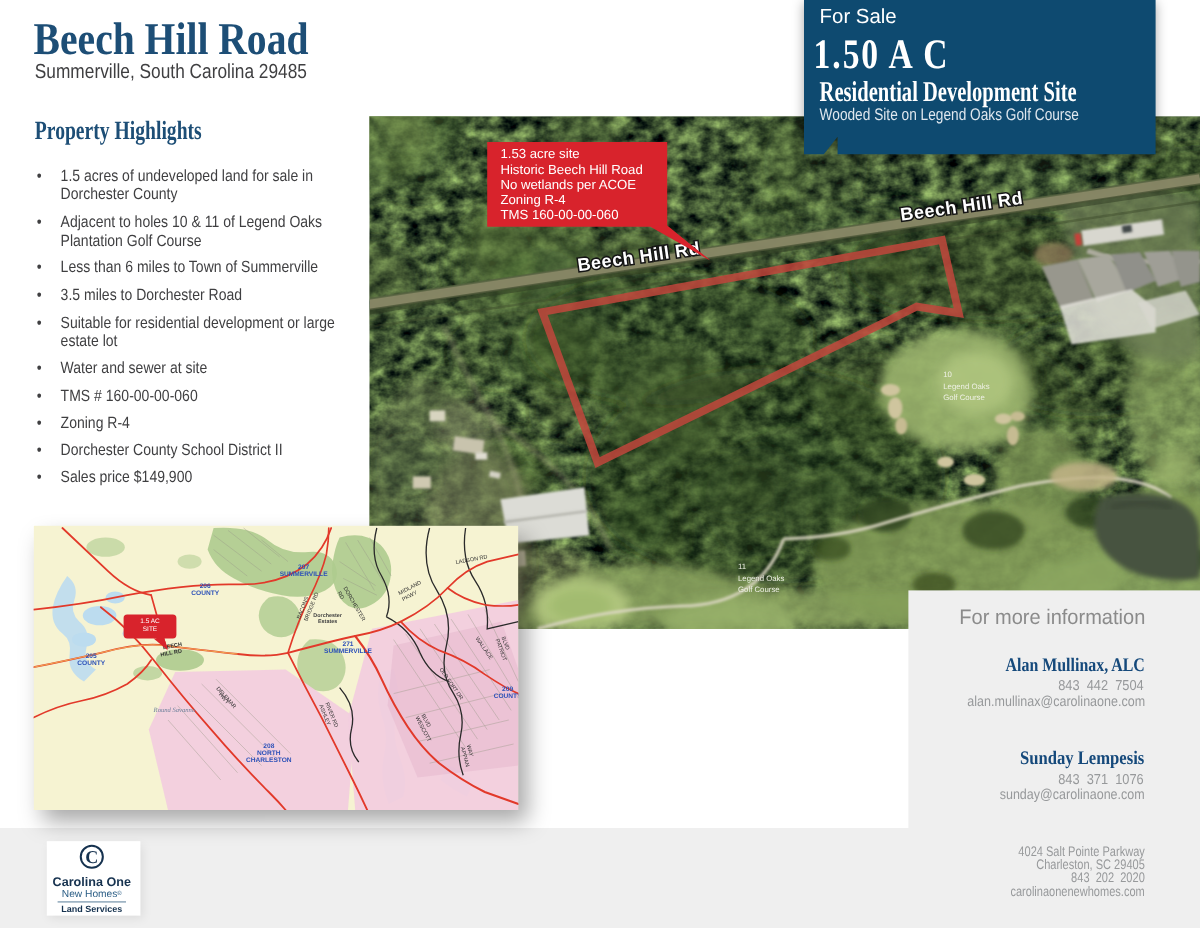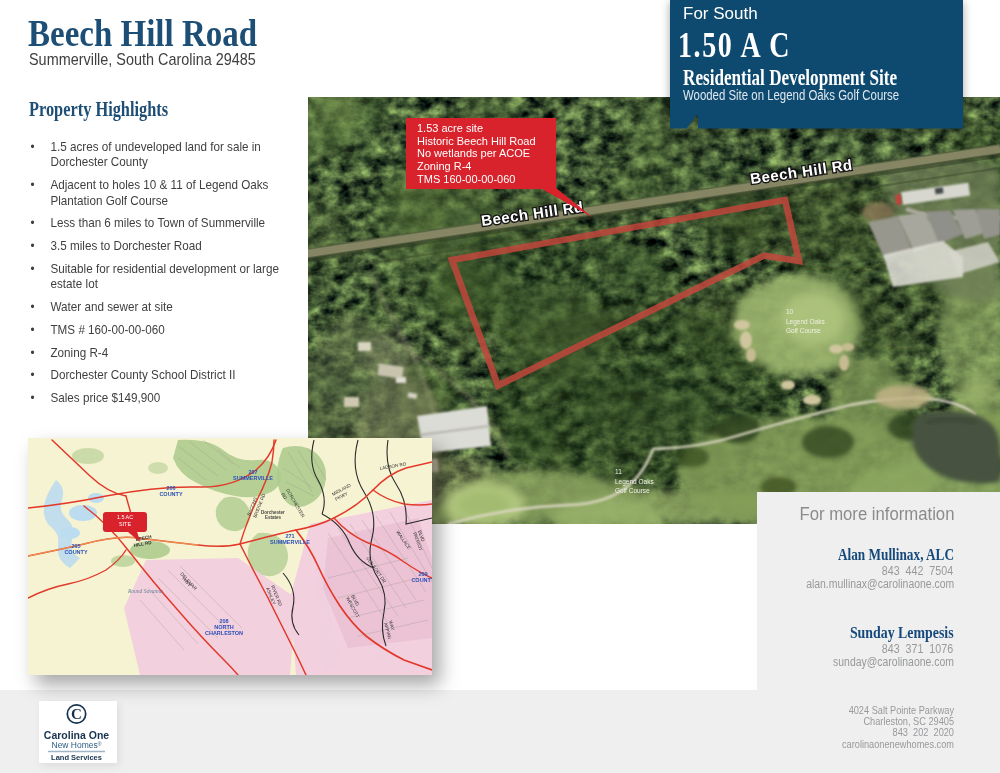--- a/index.html
+++ b/index.html
@@ -390,21 +390,21 @@
   <text x="97" y="88" font-family="Liberation Sans,sans-serif" font-size="5.4" fill="#fff" text-anchor="middle">SITE</text>
  </g>
 </svg>
 </div>
 
 <div class="abs" style="left:670px;top:0;width:294px;height:131px;filter:drop-shadow(0 2px 5px rgba(0,0,0,0.35));">
 <svg width="294" height="131" viewBox="0 0 294 131">
   <path d="M0,0 H293 V128.5 H28 V114 L16.5,128.5 H0 Z" fill="#0e4a70"></path>
 </svg>
 
-<div class="abs" style="left:13px;top:5px;color:#fff;font-size:17px;line-height:1;">For South</div>
+<div class="abs" style="left:13px;top:5px;color:#fff;font-size:17px;line-height:1;">For Sale</div>
 
 <div class="abs serif" style="left:7.8px;top:28.3px;color:#fff;font-size:35px;font-weight:bold;letter-spacing:2px;line-height:1;transform:scaleX(0.80);transform-origin:left top;">1.50 A C</div>
 
 <div class="abs serif" style="left:13px;top:64.5px;color:#fff;font-size:24px;font-weight:bold;line-height:1;white-space:nowrap;transform:scaleX(0.714);transform-origin:left top;">Residential Development Site</div>
 
 <div class="abs" style="left:13px;top:87.7px;color:#dfe7ee;font-size:14px;line-height:1;white-space:nowrap;transform:scaleX(0.815);transform-origin:left top;">Wooded Site on Legend Oaks Golf Course</div>
 </div>
 
 <div class="abs serif" style="left:27.5px;top:13.5px;color:#1d4e76;font-size:38px;font-weight:bold;line-height:1;transform:scaleX(0.868);transform-origin:left top;">Beech Hill Road</div>
 

